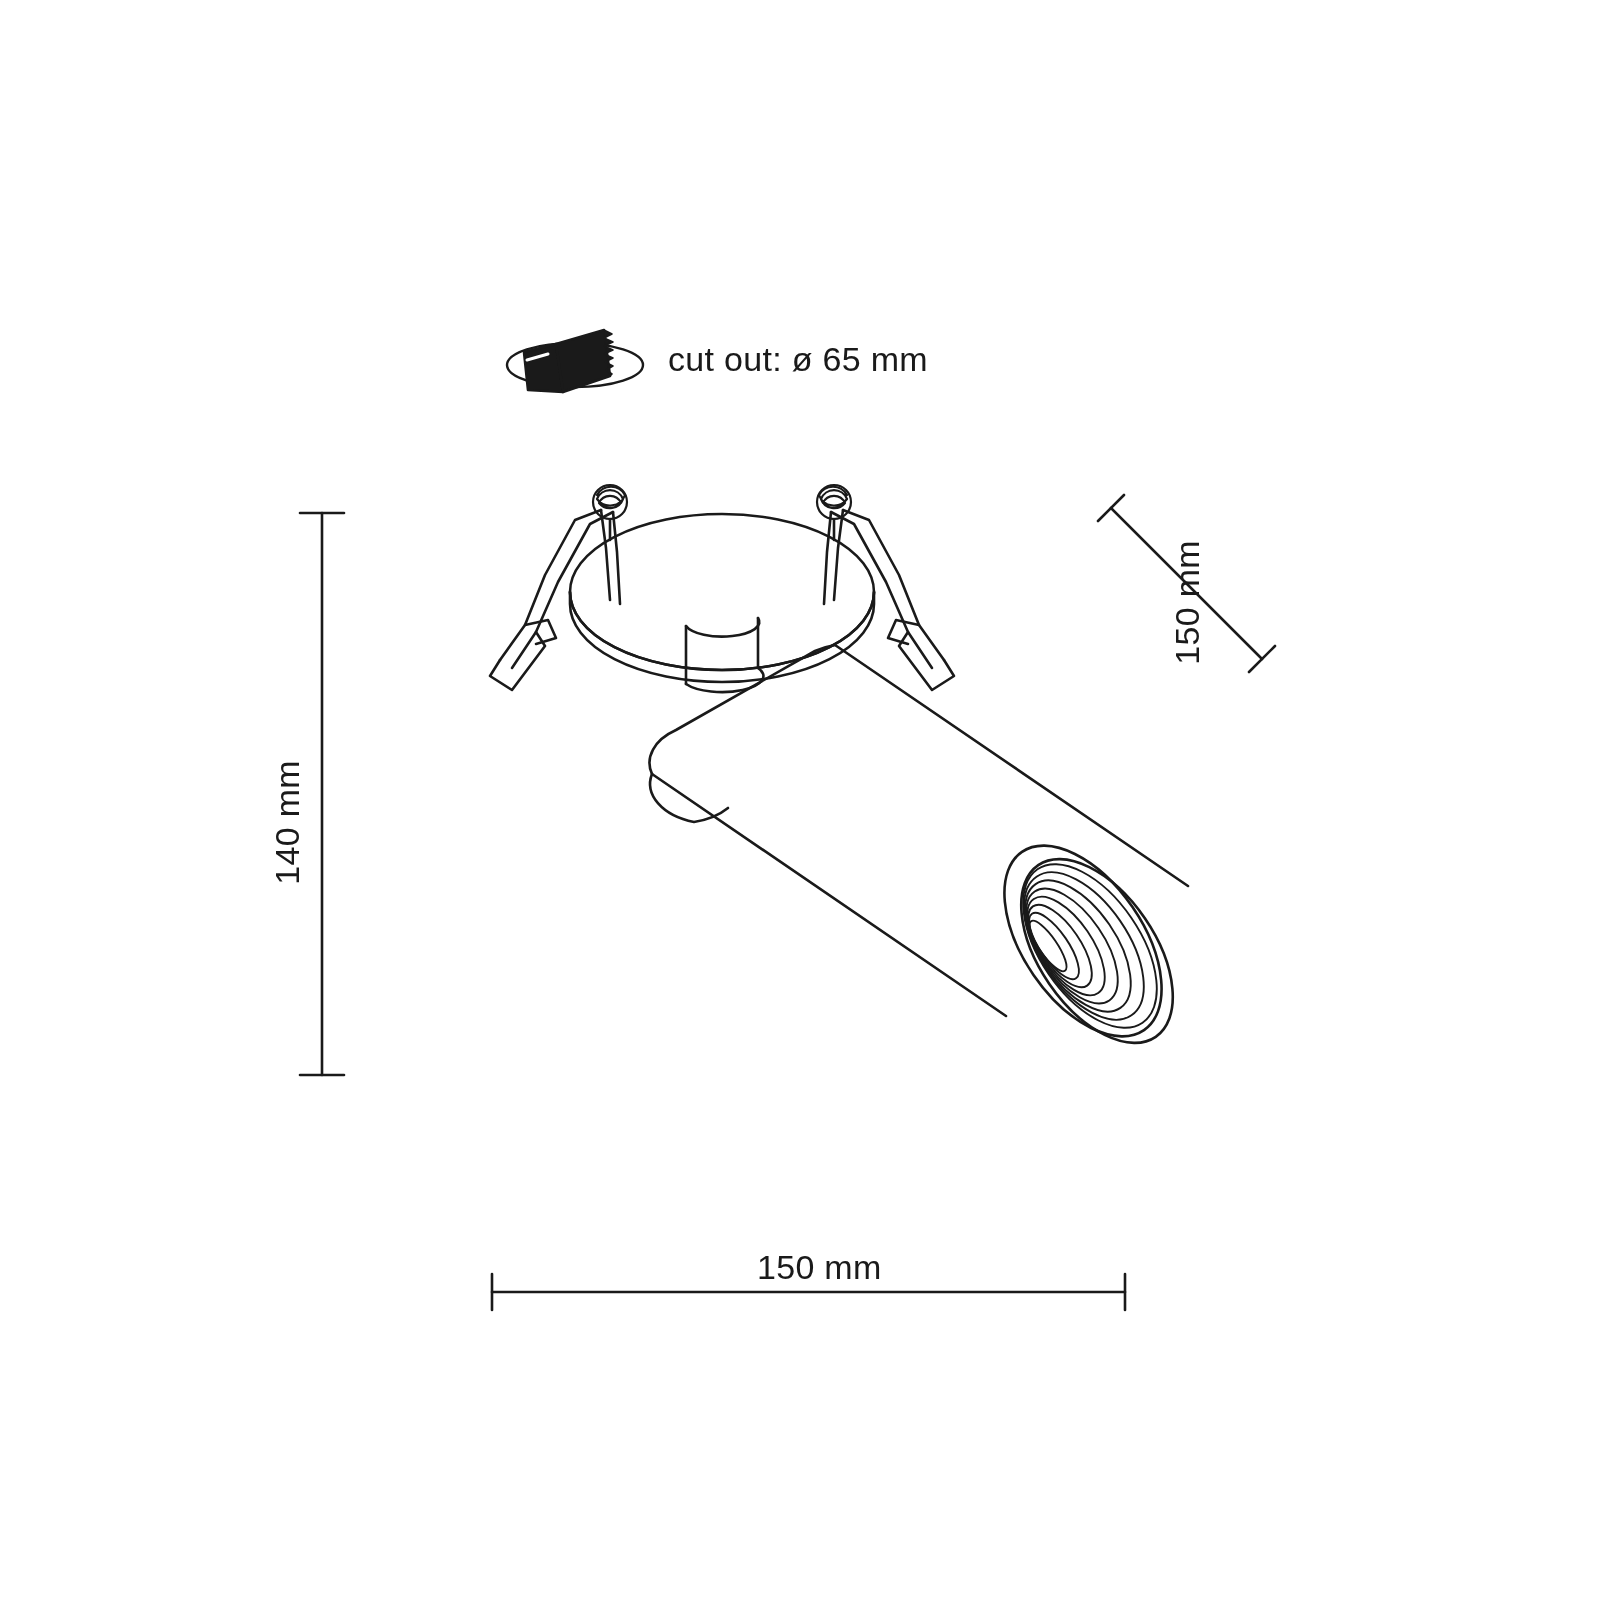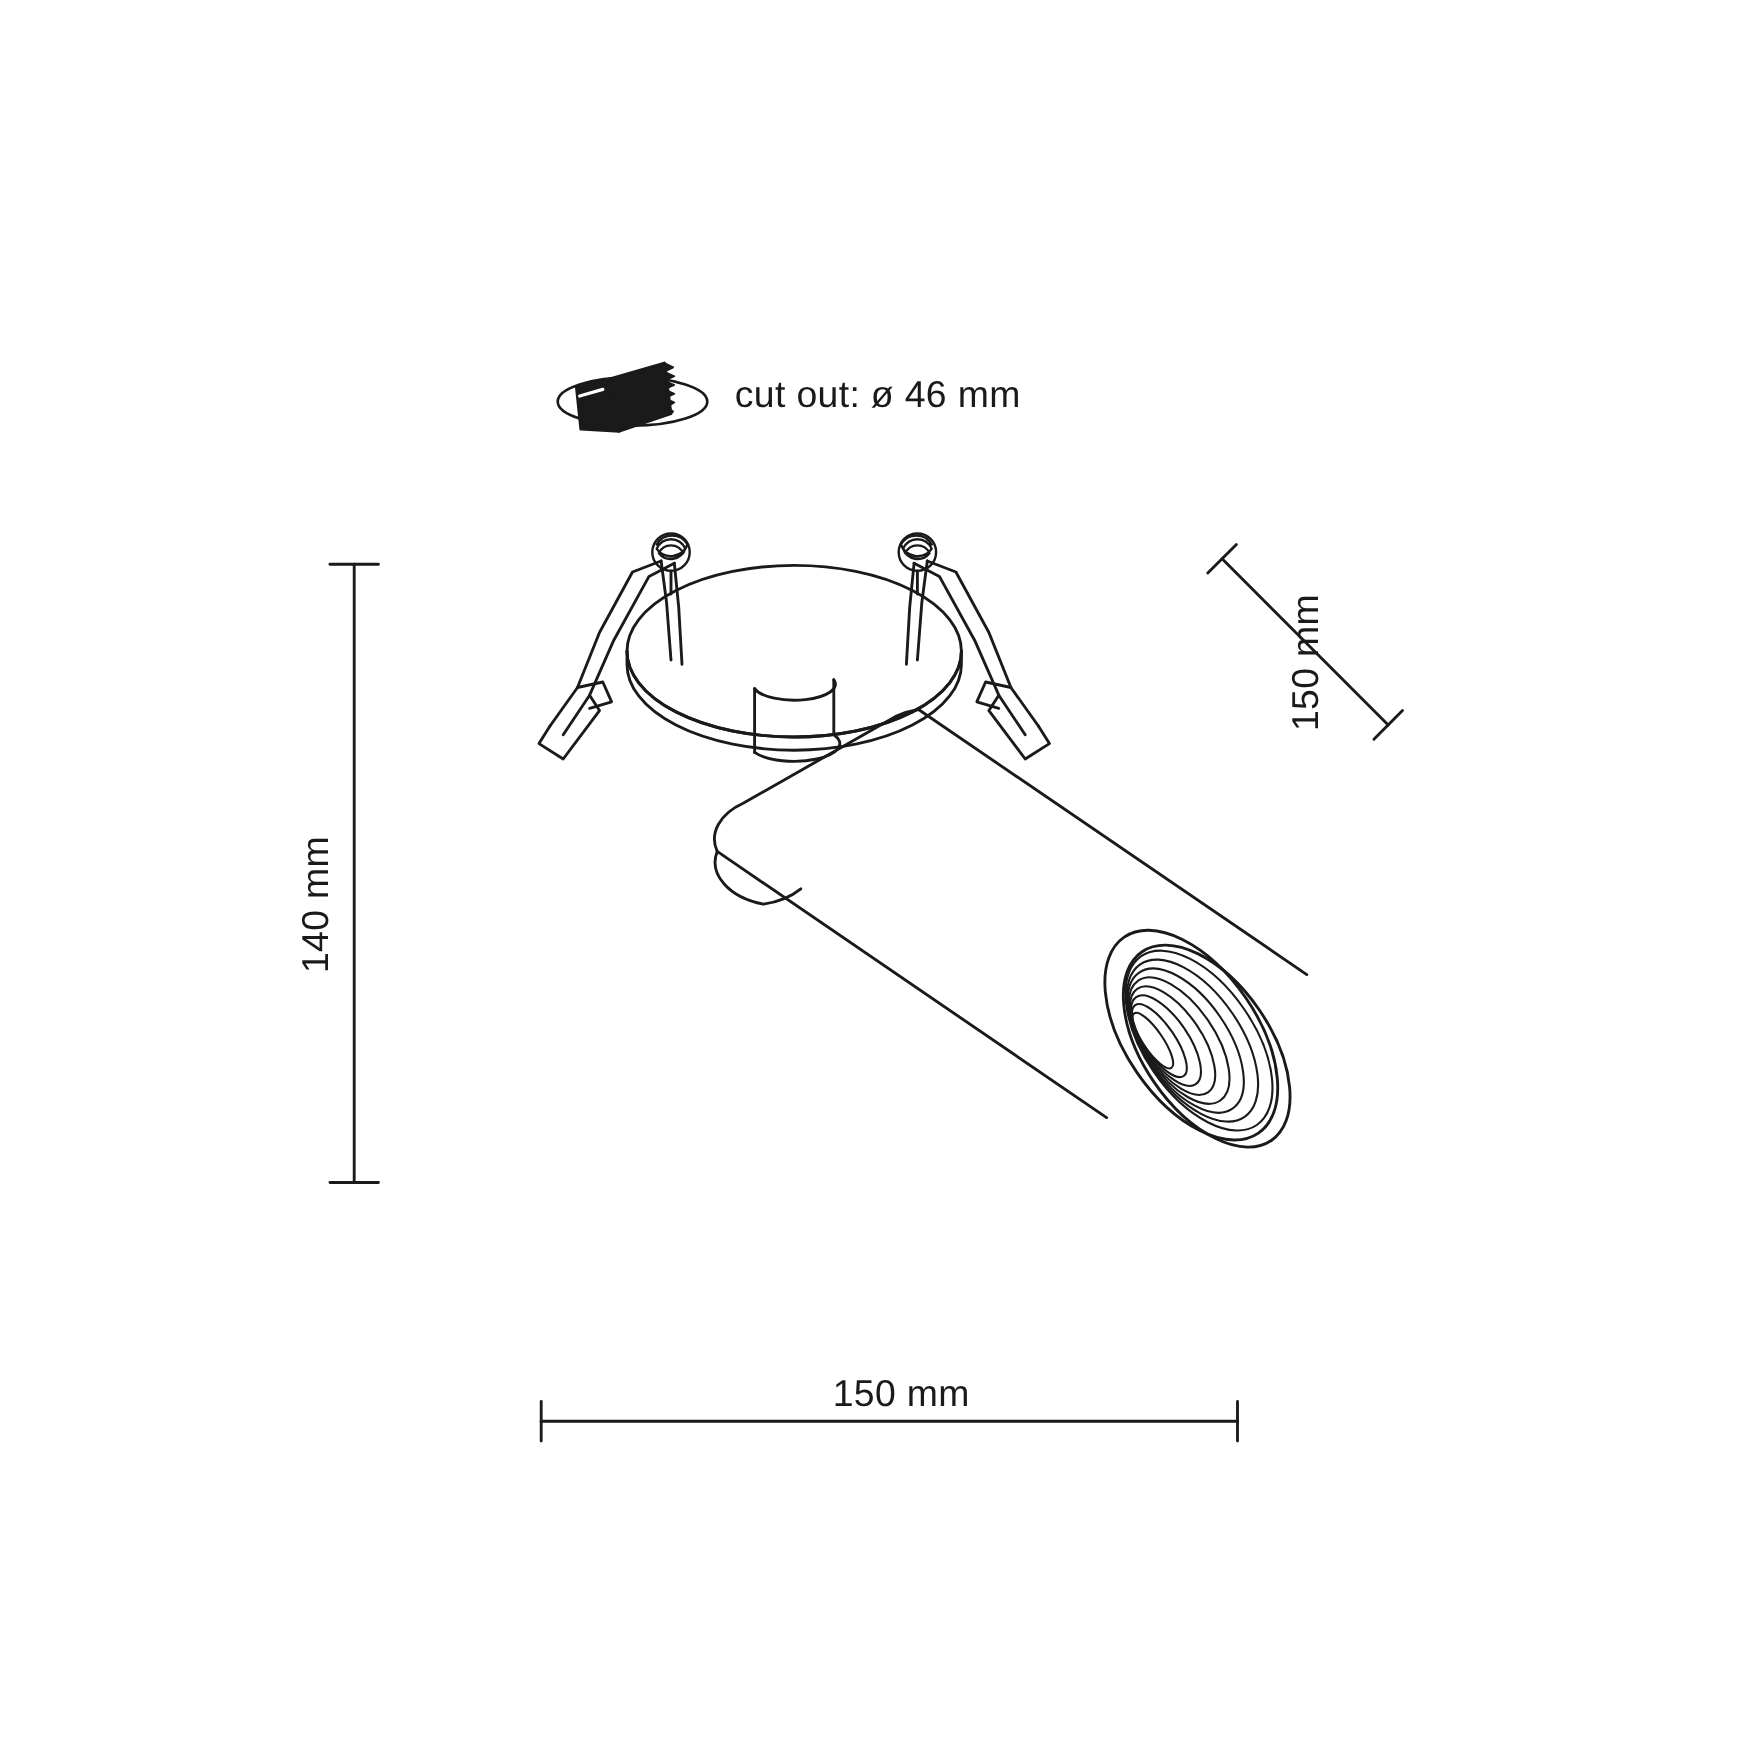--- a/index.html
+++ b/index.html
@@ -147,21 +147,21 @@
         <ellipse cx="1072" cy="946" rx="32" ry="66" transform="rotate(-34.4 1072 946)"></ellipse>
         <ellipse cx="1066" cy="946" rx="26" ry="57" transform="rotate(-34.4 1066 946)"></ellipse>
         <ellipse cx="1060" cy="946" rx="20" ry="48" transform="rotate(-34.4 1060 946)"></ellipse>
         <ellipse cx="1054" cy="946" rx="14" ry="39" transform="rotate(-34.4 1054 946)"></ellipse>
         <ellipse cx="1048" cy="946" rx="9" ry="30" transform="rotate(-34.4 1048 946)"></ellipse>
       </g>
 
     </g>
   </svg>
 
-  <div class="label" id="cutout-label">cut out: ø 46 mm</div>
+  <div class="label" id="cutout-label">cut out: ø 65 mm</div>
 
   <div class="label" id="height-label">140 mm</div>
 
   <div class="label" id="depth-label">150 mm</div>
 
   <div class="label" id="width-label">150 mm</div>
 
 </div>
 
 </body></html>

